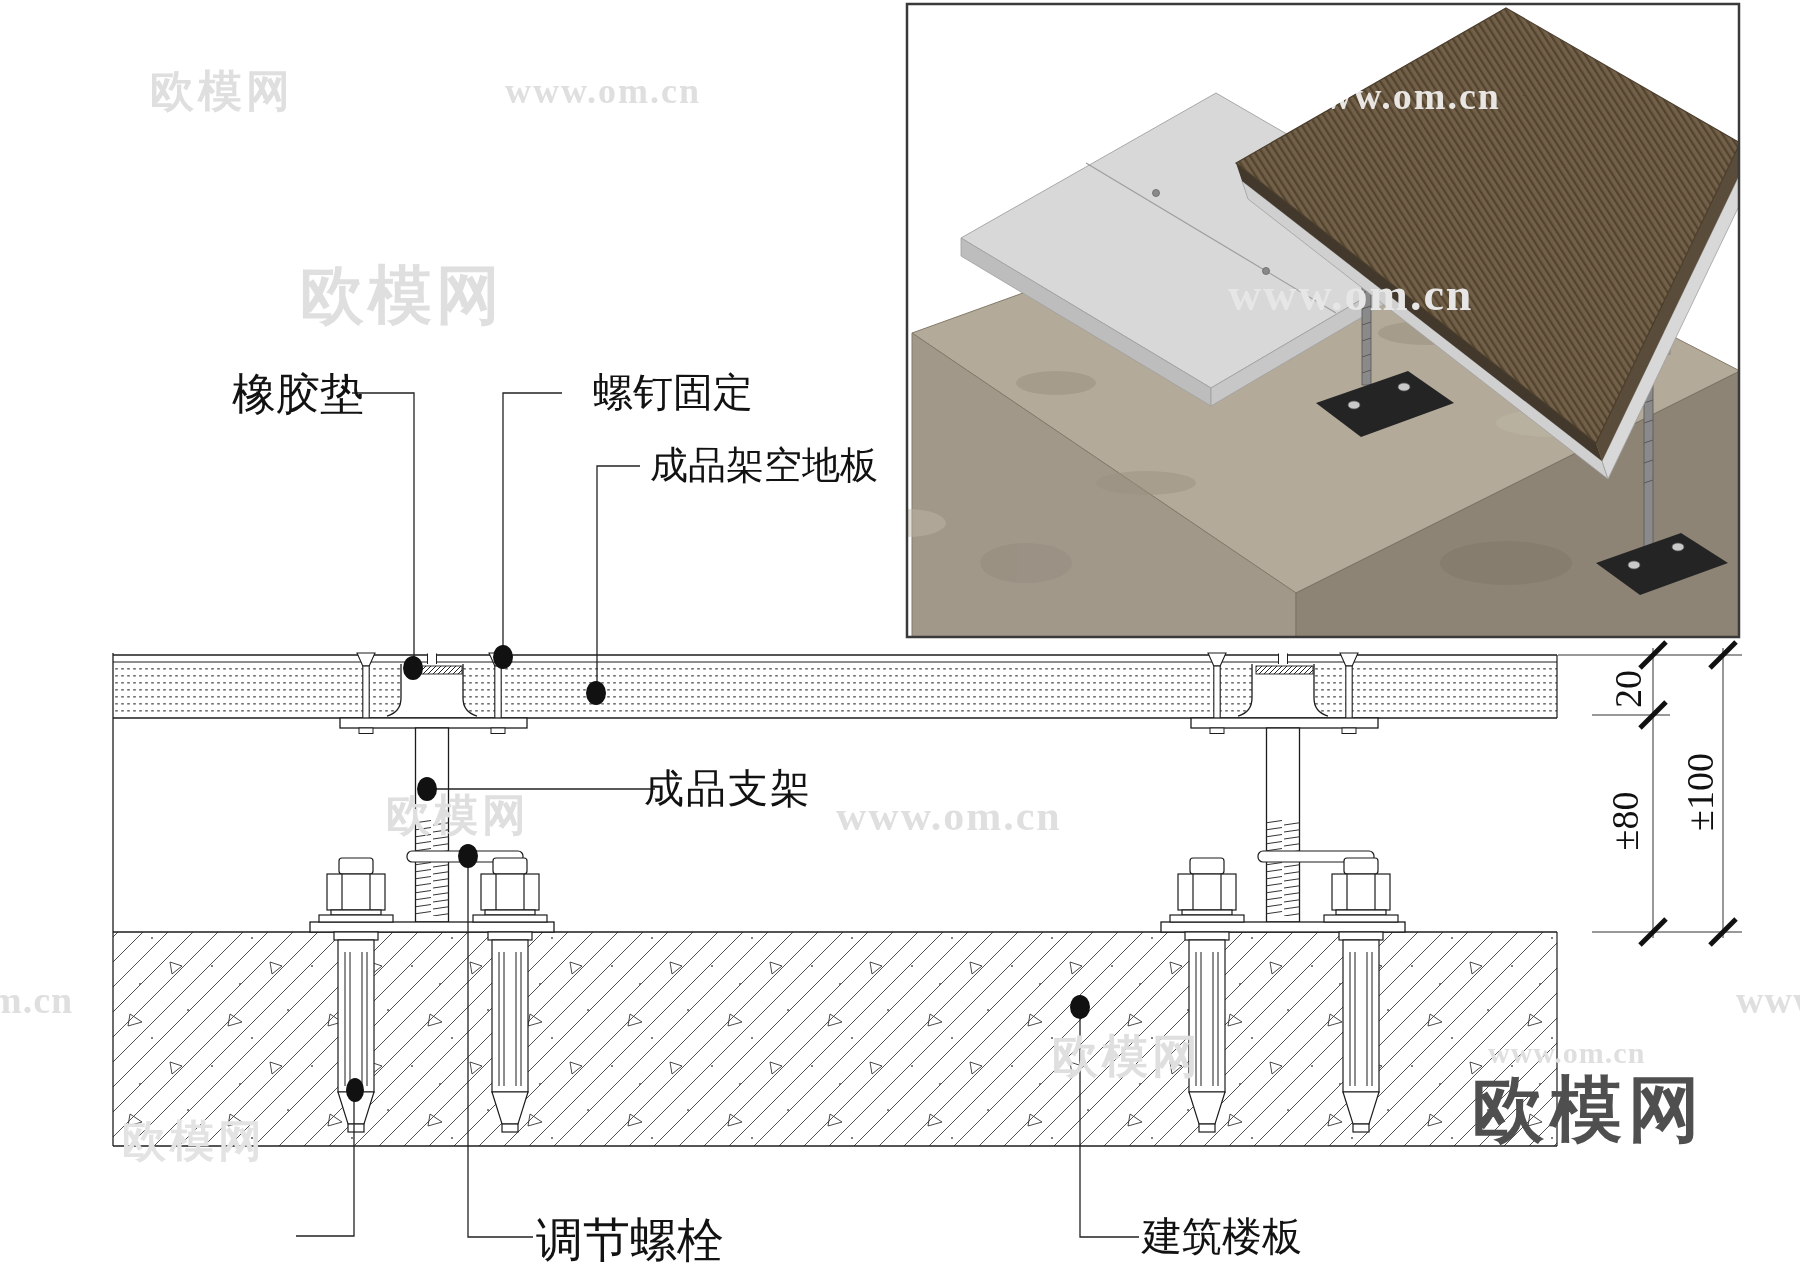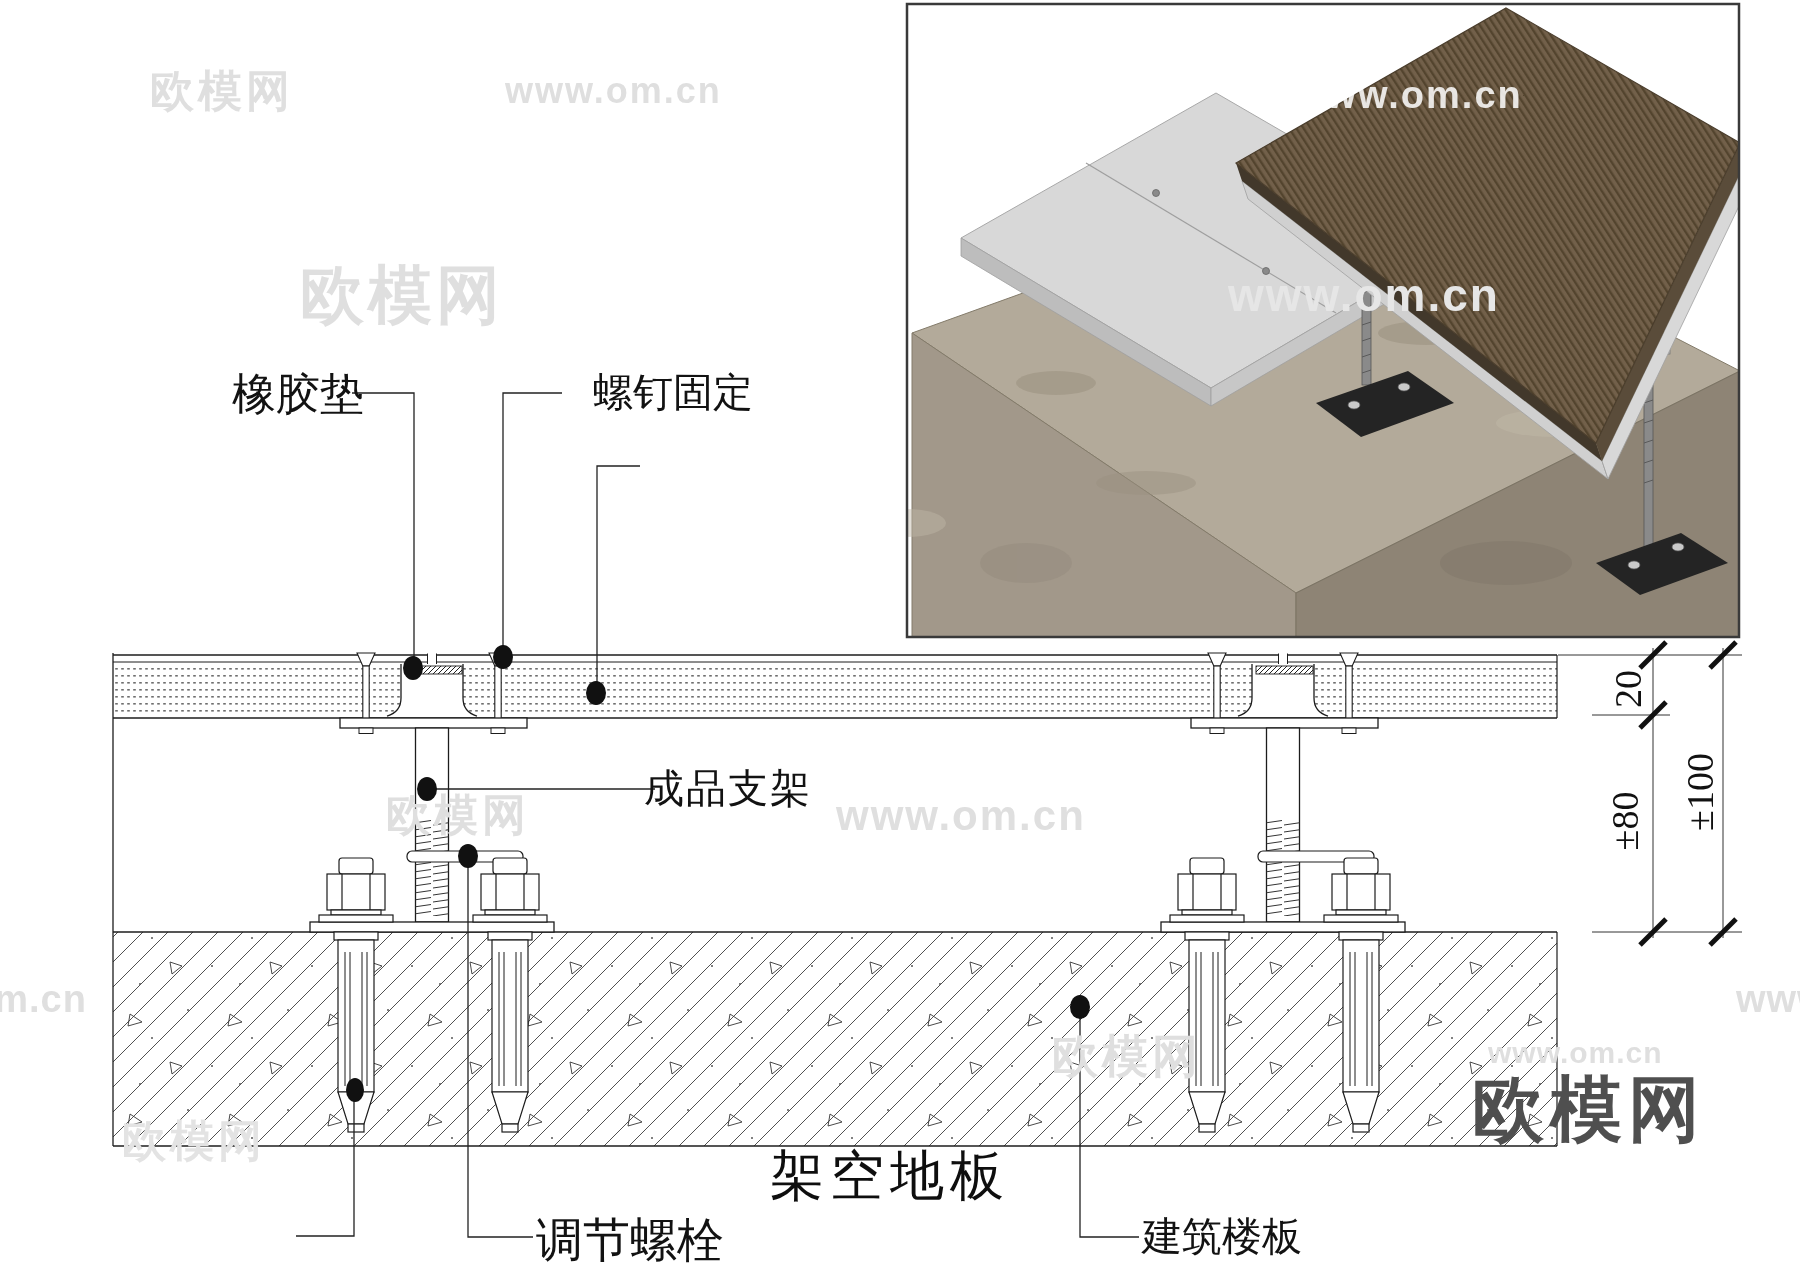--- a/index.html
+++ b/index.html
@@ -1,21 +1,21 @@
 <!DOCTYPE html>
 <html><head>
 <meta charset="utf-8">
 <style>
   html,body{margin:0;padding:0;background:#fff;}
   .stage{position:relative;width:1800px;height:1263px;background:#fff;overflow:hidden;
          font-family:"Liberation Serif", serif;}
   .stage svg{position:absolute;left:0;top:0;}
   .lbl{position:absolute;color:#121212;white-space:nowrap;line-height:1.05;
        font-family:"Liberation Serif", serif;}
-  .wm{position:absolute;white-space:nowrap;font-family:Liberation Sans, sans-serif;
+  .wm{position:absolute;white-space:nowrap;font-family:Liberation Serif, serif;
       font-weight:bold;letter-spacing:4px;user-select:none;}
   .dim{position:absolute;color:#111;text-align:center;transform:rotate(-90deg);
        transform-origin:center center;font-family:"Liberation Serif", serif;}
   .title{position:absolute;color:#0e0e0e;letter-spacing:6px;}
 </style>
 </head>
 <body>
 
 <div class="stage">
 
@@ -236,29 +236,29 @@
         <polygon points="690,440 834,140 840,158 696,458" fill="#5a4c3a"></polygon>
         <polygon points="600,5 834,140 690,440 330,160" fill="url(#stripes)" stroke="#4a3d2c" stroke-width="1.2"></polygon>
       </g>
     </g>
     <rect x="1" y="1" width="832" height="633" fill="none" stroke="#3a3a3a" stroke-width="2.5"></rect>
   </g>
 </svg>
 
   <div class="lbl" style="left:232px;top:372px;font-size:44px;">橡胶垫</div>
   <div class="lbl" style="left:593px;top:372px;font-size:40px;">螺钉固定</div>
+  <div class="lbl" style="left:650px;top:446px;font-size:38px;">成品架空地板</div>
   <div class="lbl" style="left:644px;top:768px;font-size:40px;letter-spacing:2px;">成品支架</div>
   <div class="lbl" style="left:536px;top:1216px;font-size:47px;">调节螺栓</div>
   <div class="lbl" style="left:1142px;top:1216px;font-size:40px;">建筑楼板</div>
 
   <div class="dim" style="left:1568px;top:667px;width:120px;font-size:38px;">20</div>
   <div class="dim" style="left:1565px;top:799px;width:120px;font-size:38px;">±80</div>
   <div class="dim" style="left:1640px;top:770px;width:120px;font-size:38px;">±100</div>
 
-  <div class="lbl title" style="left:770px;top:1148px;font-size:54px;">架空地板</div>
 
   <span class="wm" style="left:150px;top:62px;font-size:44px;color:#dfdfdf;">欧模网</span>
   <span class="wm" style="left:505px;top:70px;font-size:36px;color:#dfdfdf;letter-spacing:2px;">www.om.cn</span>
   <span class="wm" style="left:300px;top:252px;font-size:64px;color:#dfdfdf;">欧模网</span>
   <span class="wm" style="left:1228px;top:268px;font-size:46px;color:#e6e6e6;letter-spacing:2px;">www.om.cn</span>
   <span class="wm" style="left:386px;top:786px;font-size:44px;color:#dfdfdf;">欧模网</span>
   <span class="wm" style="left:836px;top:792px;font-size:42px;color:#dfdfdf;letter-spacing:2px;">www.om.cn</span>
   <span class="wm" style="left:1052px;top:1026px;font-size:46px;color:#dfdfdf;">欧模网</span>
   <span class="wm" style="left:1488px;top:1036px;font-size:30px;color:#dfdfdf;letter-spacing:1px;">www.om.cn</span>
   <span class="wm" style="left:122px;top:1112px;font-size:44px;color:#e3e3e3;">欧模网</span>

